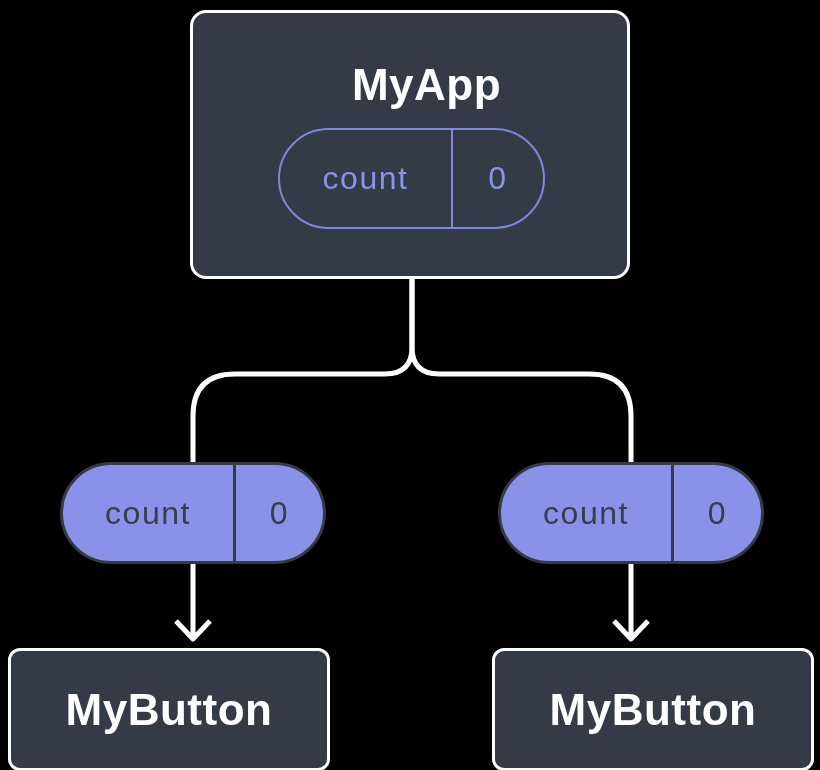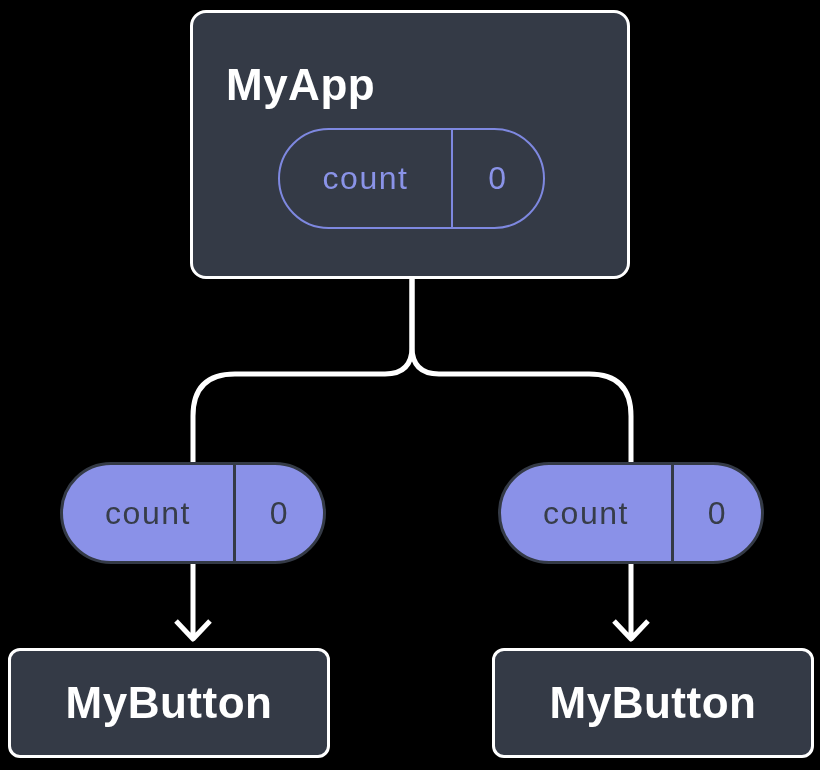--- a/index.html
+++ b/index.html
@@ -37,40 +37,40 @@
   }
   .node-app {
     left: 190px;
     top: 10px;
     width: 440px;
     height: 269px;
     border-radius: 16px;
   }
   .node-button {
     width: 322px;
-    height: 110px;
+    height: 123px;
     border-radius: 12px;
     display: flex;
     align-items: center;
     justify-content: center;
   }
   .node-button-left  { left: 8px;   top: 648px; }
   .node-button-right { left: 492px; top: 648px; }
   .node-title {
     color: #ffffff;
     font-size: 44px;
     font-weight: 600;
     letter-spacing: 0.5px;
   }
   .node-app .node-title {
     position: absolute;
     left: 0;
     right: 0;
     top: 42px;
-    text-align: left;
+    text-align: center;
     line-height: 60px;
     padding-left: 33px;
   }
   
   .pill {
     position: absolute;
     display: flex;
     align-items: stretch;
     box-sizing: border-box;
     border-radius: 999px;

